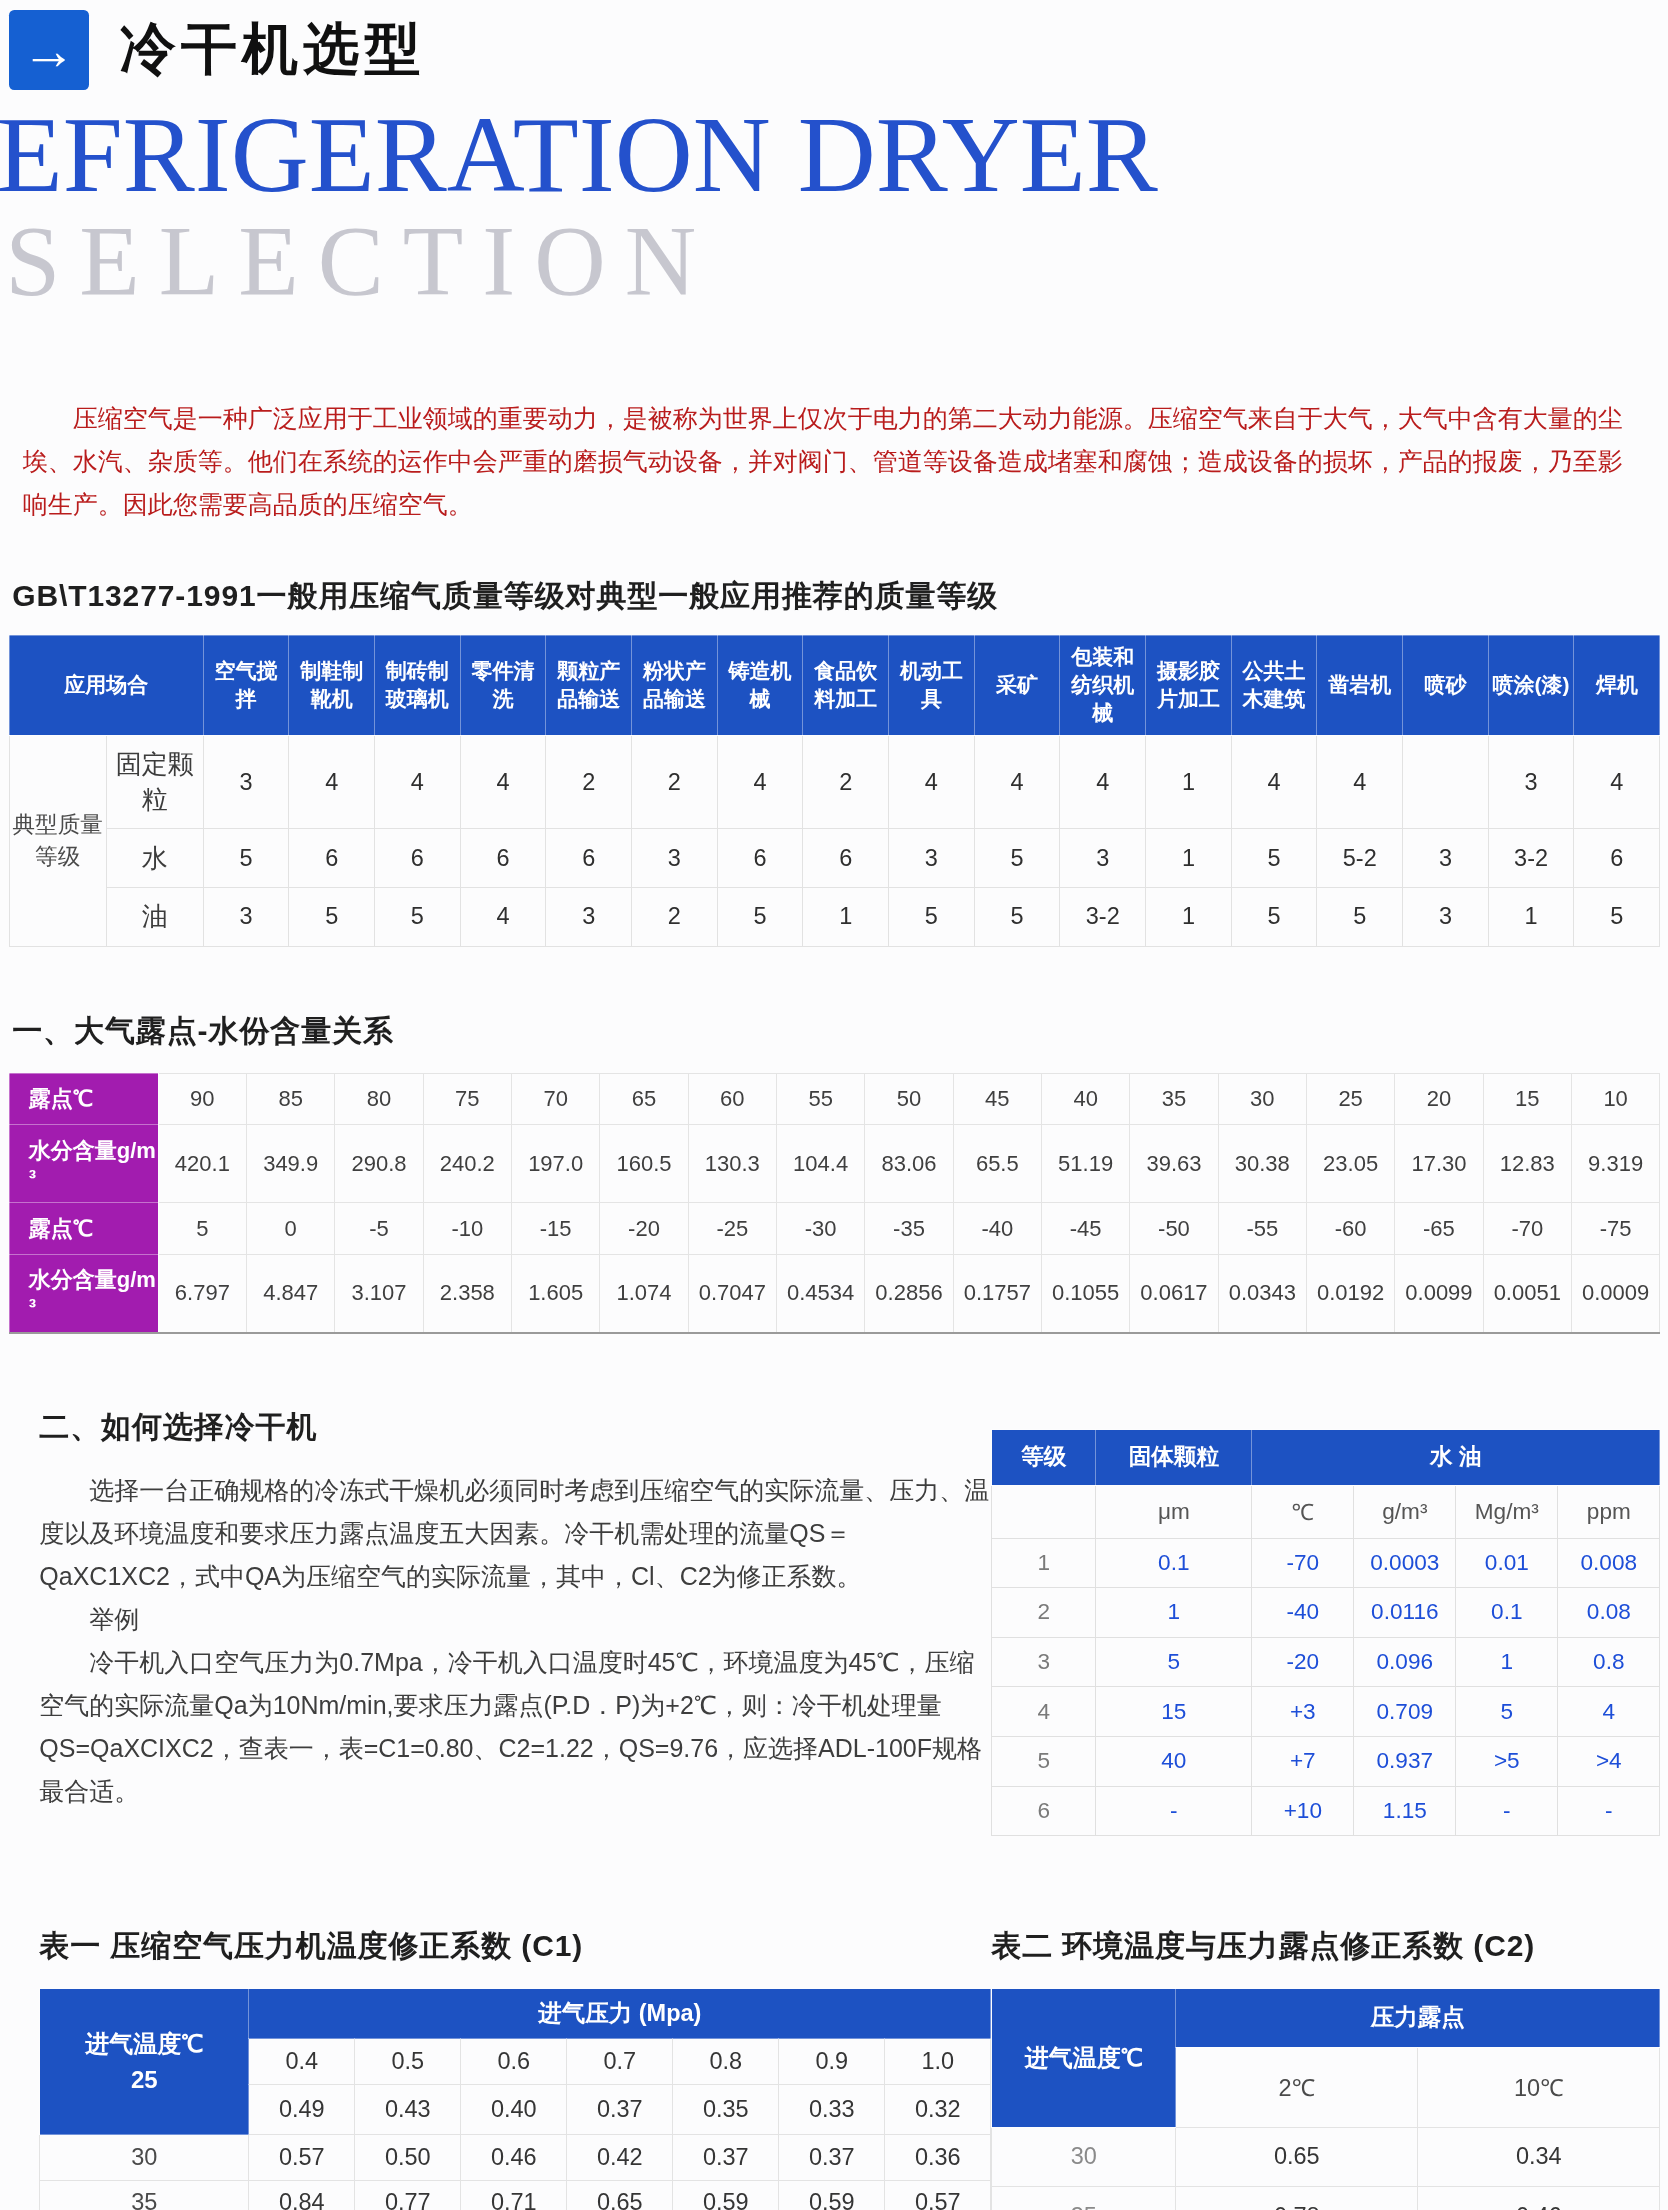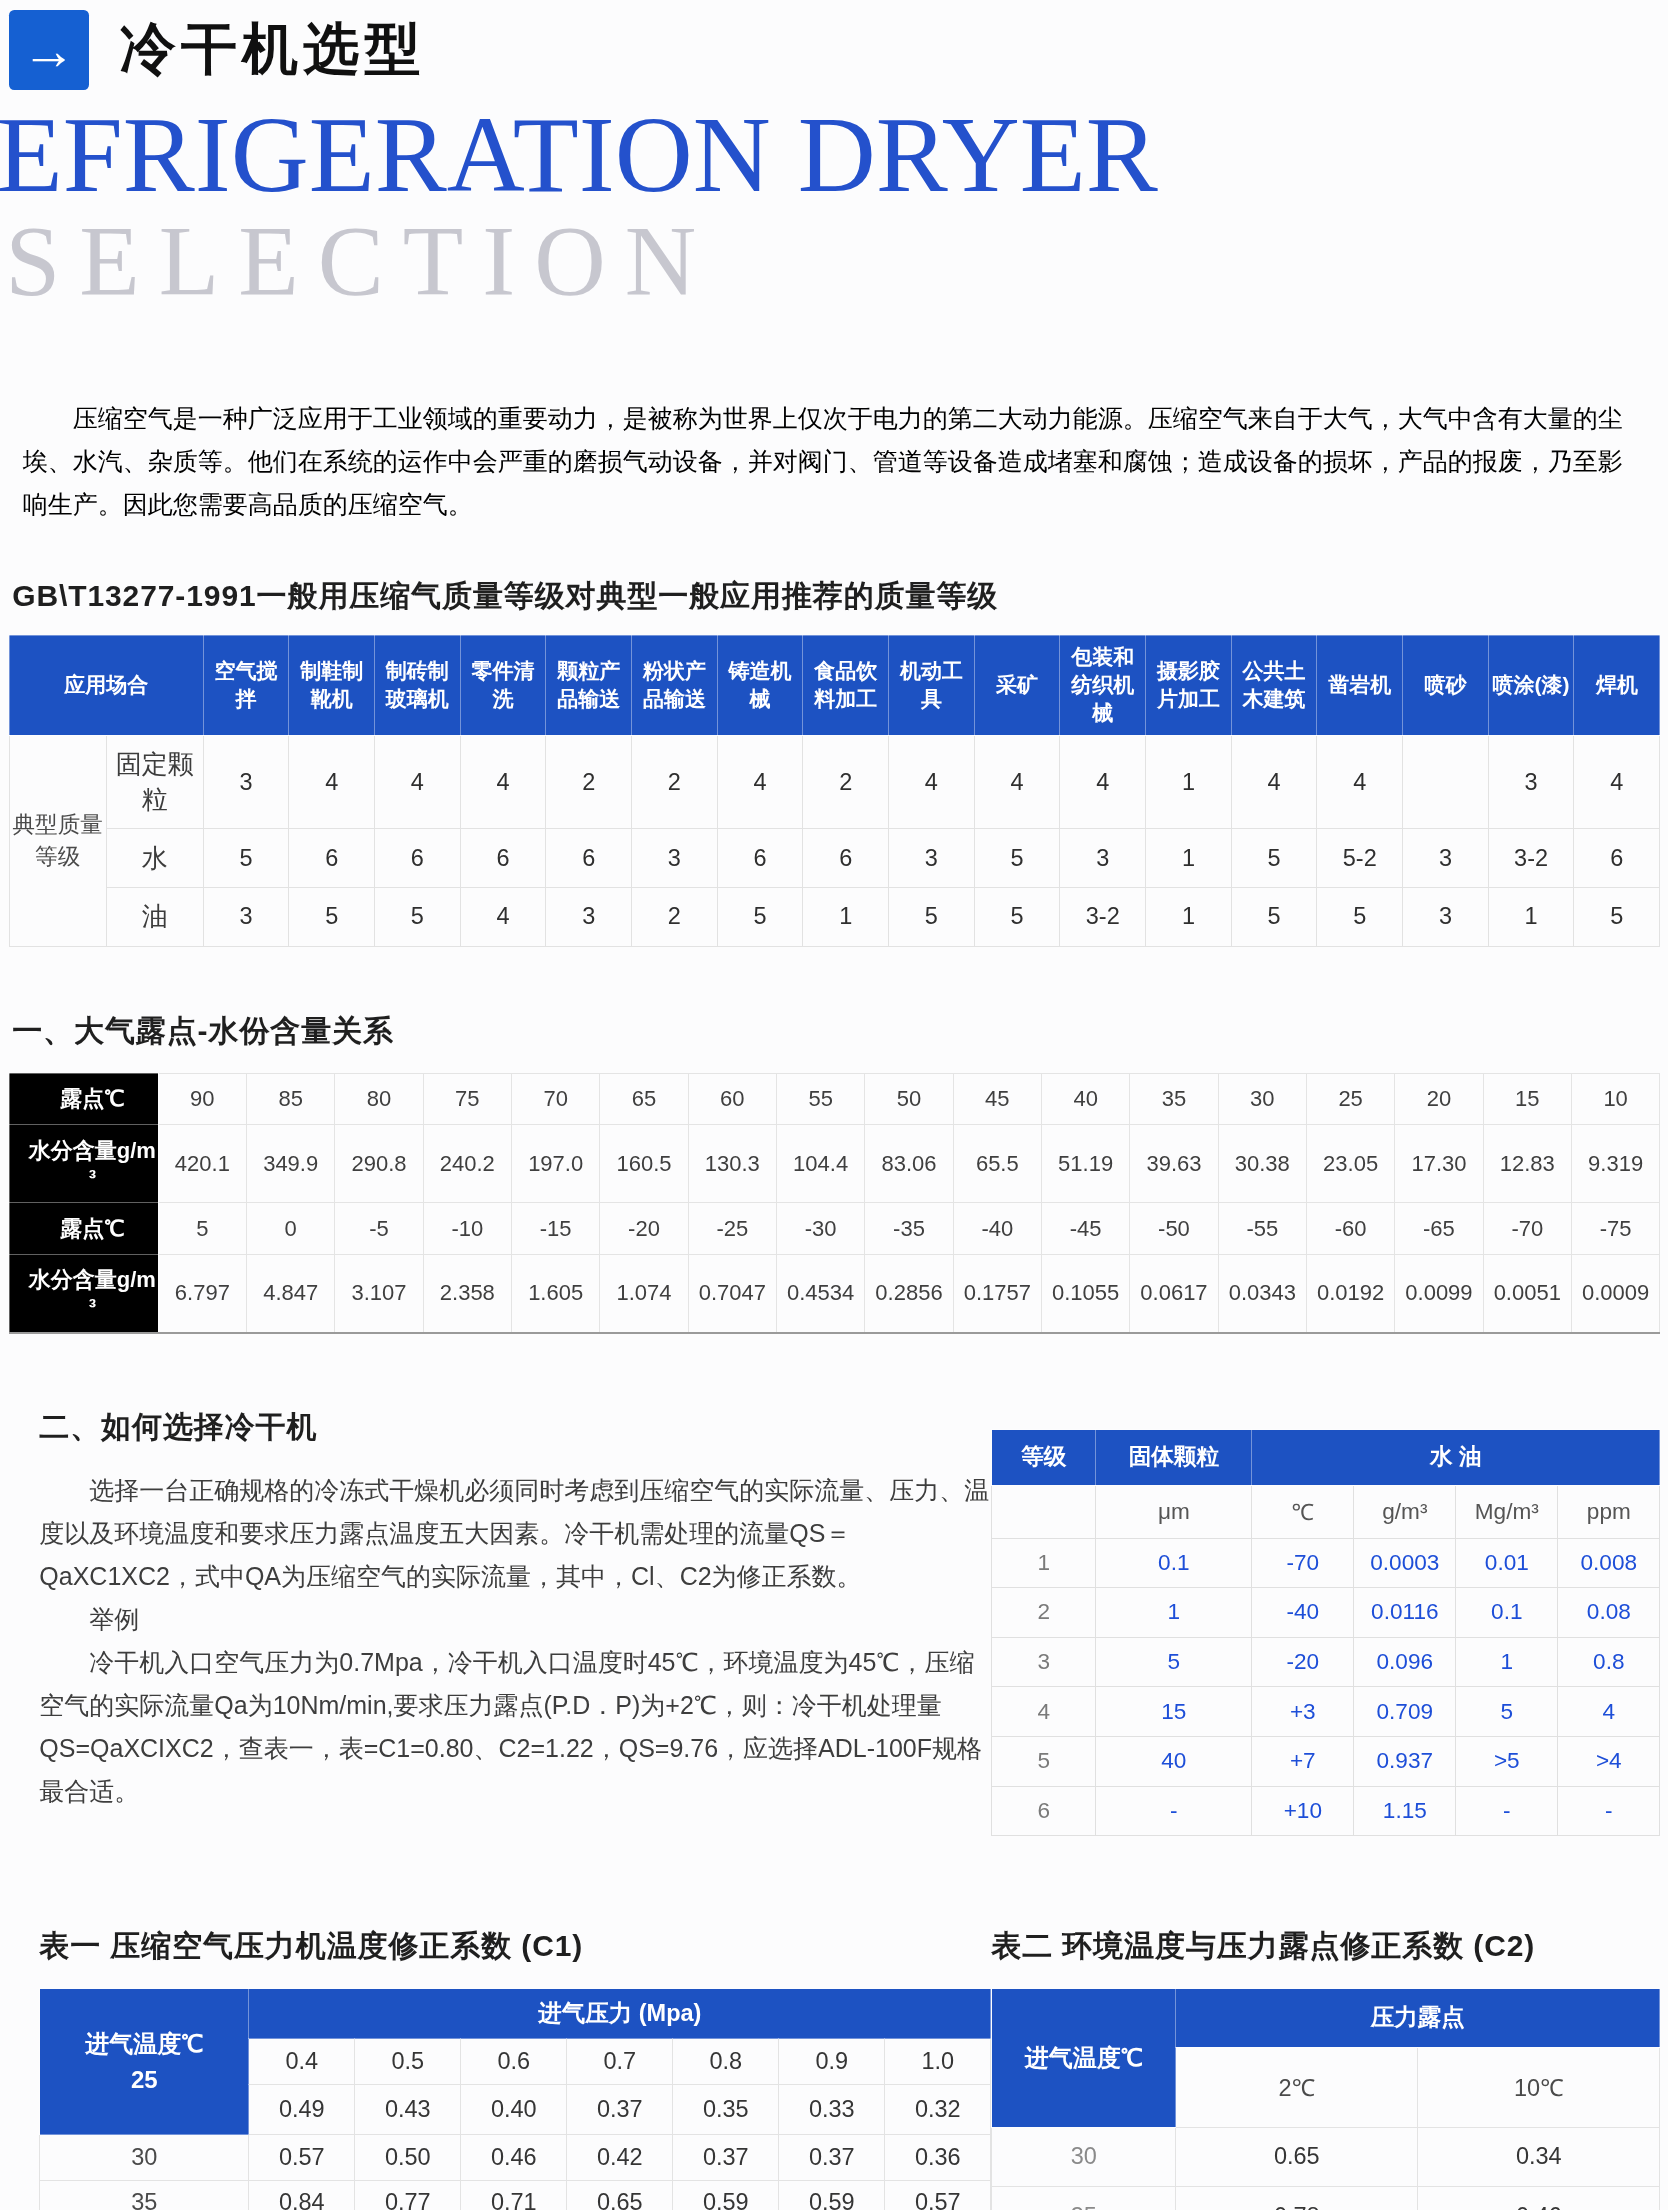--- a/index.html
+++ b/index.html
@@ -8,21 +8,21 @@
   .page{position:relative;width:1669px;height:2211px;padding:0 8.7px;overflow:hidden;background:#fcfcfd}
 
   .brand-row{display:flex;align-items:center;gap:31px;padding-top:10.4px}
   .brand-icon{width:80px;height:80px;background:#1560d2;border-radius:5.2px;display:flex;align-items:center;justify-content:center;flex:0 0 auto}
   .brand-icon span{color:#fff;font-size:54px;font-weight:bold;line-height:1}
   .brand-title{font-size:56px;font-weight:bold;color:#101010;letter-spacing:5.2px}
 
   .en1{font-family:"Liberation Serif","DejaVu Serif",serif;font-size:108px;color:#2451cc;margin-top:8.7px;margin-left:-12px;line-height:1.04;white-space:nowrap}
   .en2{font-family:"Liberation Serif","DejaVu Serif",serif;font-size:99px;color:#c7c7cf;letter-spacing:19px;margin-left:-3.5px;line-height:1.0}
 
-  .intro{margin:87px 14px 0;font-size:25px;line-height:43px;color:#000000;text-indent:2em}
+  .intro{margin:87px 14px 0;font-size:25px;line-height:43px;color:#b91c1c;text-indent:2em}
 
   h3.sec{font-size:30px;font-weight:bold;color:#1f1f1f;letter-spacing:0.9px}
   .gb-title{margin:50px 3.5px 0}
   .s1-title{margin:64px 3.5px 0}
 
   table{border-collapse:collapse;width:100%;table-layout:fixed}
   th,td{text-align:center;vertical-align:middle;word-break:break-all}
 
   
   .bh{background:#1d52c2;color:#fff;font-weight:bold;border:0.9px solid rgba(255,255,255,.38);line-height:1.35}
@@ -30,21 +30,21 @@
   
   .gb{margin-top:17.4px;border-bottom:1.7px solid #9a9a9a}
   .gb .bh{font-size:21px;padding:7px 2.6px}
   .gb td{font-size:23.5px;color:#2f2f2f;border:0.9px solid #e2e2e2;padding:11.3px 1.7px}
   .gb td.gl{font-size:22.6px;color:#4a4a4a;line-height:1.4}
   .gb td.rl{font-size:26px;color:#3c3c3c}
 
   
   .dew{margin-top:21px;border-top:1.7px solid #cccccc;border-bottom:2.6px solid #9a9a9a}
   .dew td{font-size:22px;color:#3f3f3f;border:0.9px solid #e4e4e4;padding:10.4px 1.7px}
-  .dew td.dl{background:#000000;color:#fff;font-weight:bold;font-size:22px;text-align:center;padding-left:19px;border:0.9px solid rgba(255,255,255,.38)}
+  .dew td.dl{background:#a21caf;color:#fff;font-weight:bold;font-size:22px;text-align:left;padding-left:19px;border:0.9px solid rgba(255,255,255,.38)}
 
   .cols{display:flex;justify-content:flex-end;align-items:flex-start}
   .top-cols{margin-top:73px}
   .bottom-cols{margin-top:90px}
   .col-l{width:952px}
   .col-r{width:669px}
   .body-text{font-size:25px;line-height:43px;color:#3d3d3d;text-indent:2em;margin-top:21px}
   .body-text.follow{margin-top:0}
 
   

